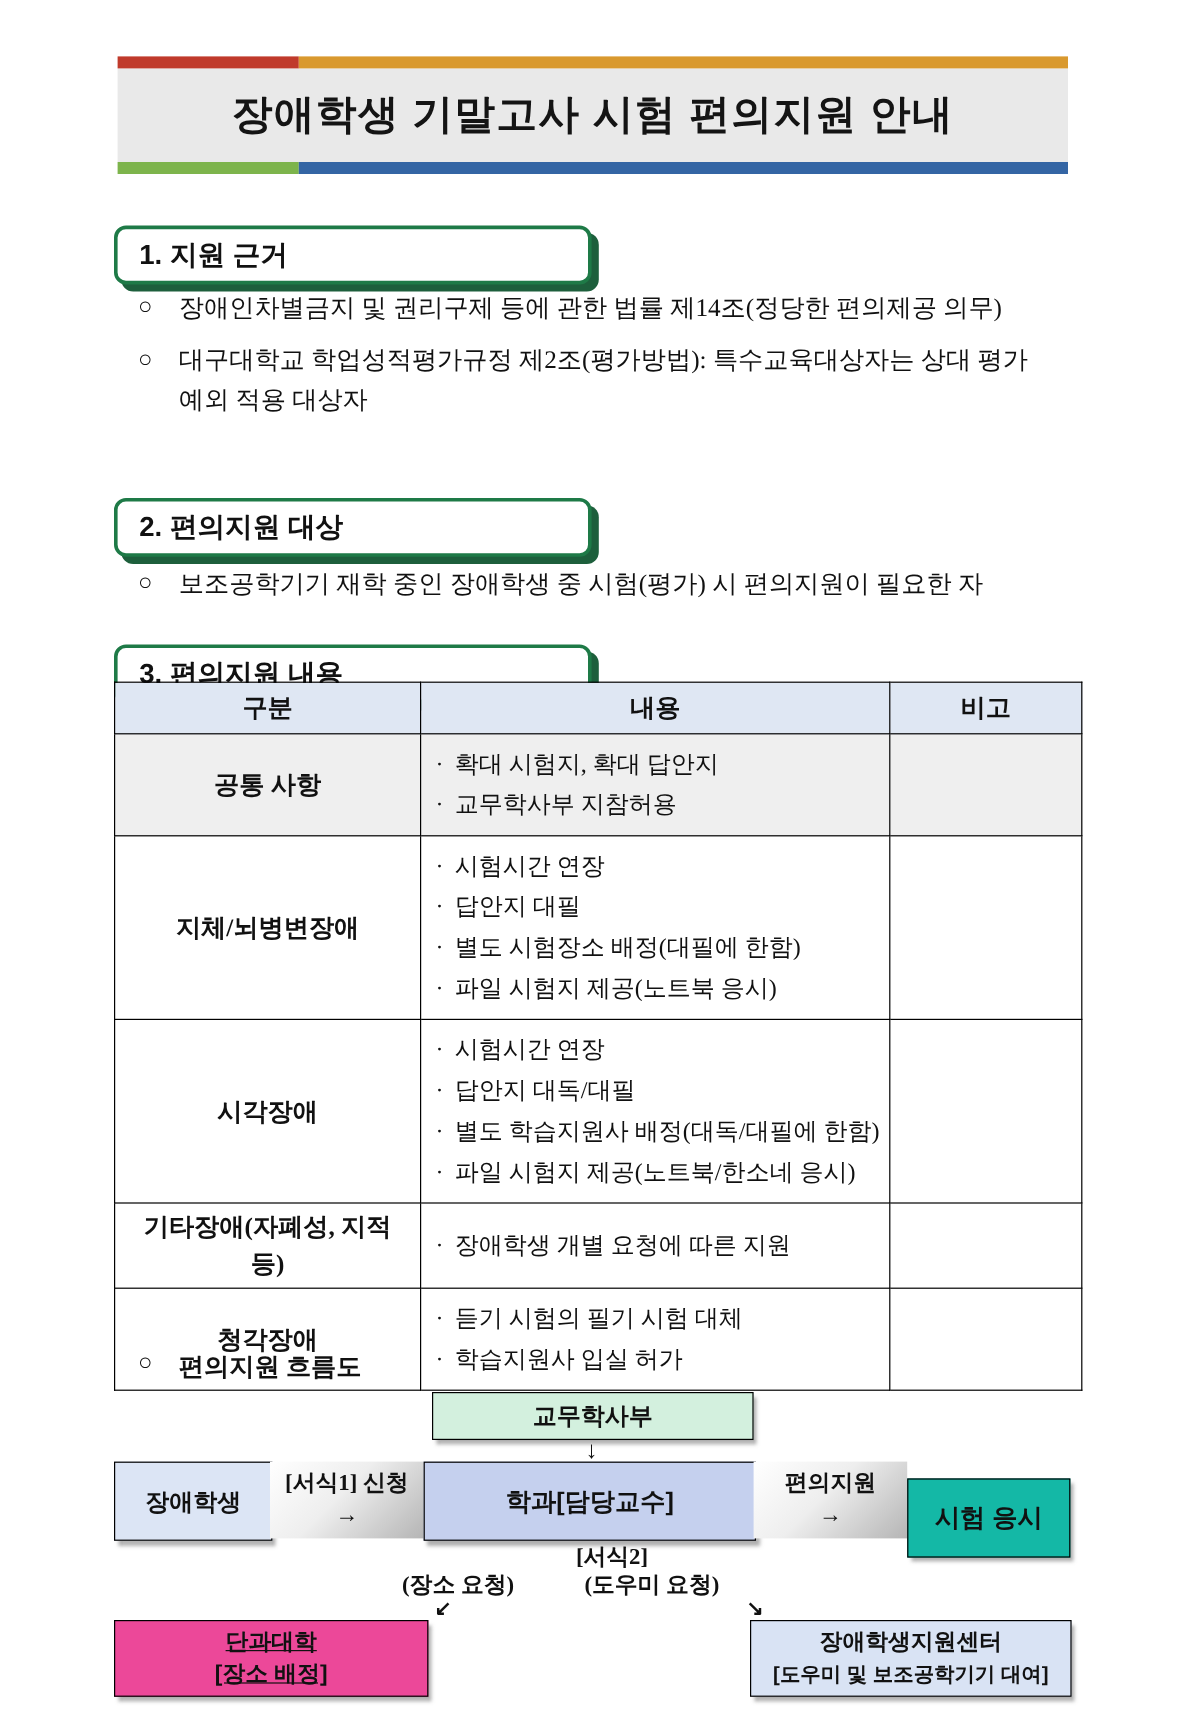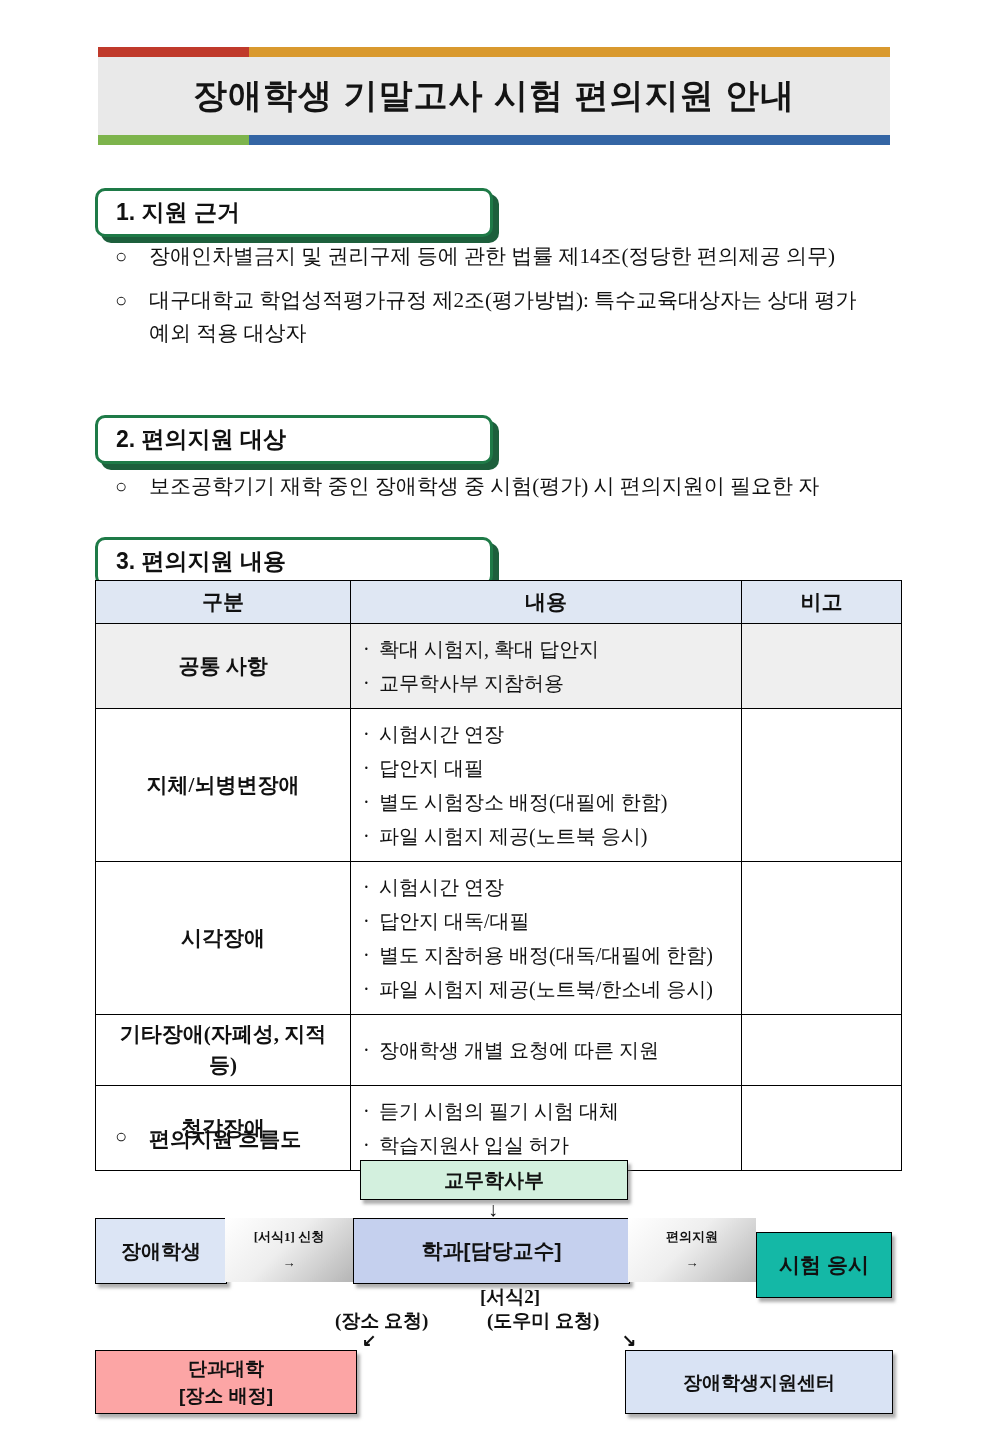--- a/index.html
+++ b/index.html
@@ -27,21 +27,21 @@
 
   
   .bullets{position:absolute;left:115px;width:768px;font-size:21px;}
   #bullets1{top:240px;}
   #bullets2{top:470px;}
   .bullet{display:flex;margin-bottom:11px;line-height:33px;}
   .bullet .mark{width:34px;flex:0 0 34px;font-size:20px;}
   .bullet .btext{flex:1;word-break:keep-all;}
 
   
-  .acc-table{position:absolute;left:95px;top:580px;border-collapse:collapse;width:806px;
+  .acc-table{position:absolute;left:95px;top:568px;border-collapse:collapse;width:806px;
              table-layout:fixed;padding-left:23px;}
   .acc-table th,.acc-table td{border:1.5px solid #000;}
   .acc-table th{background:#dfe7f3;font-size:21px;font-weight:bold;height:40px;text-align:center;}
   .col-cat{width:255px;} .col-content{width:391px;} .col-note{width:160px;}
   td.cat{text-align:center;font-weight:bold;font-size:21px;padding:4px 8px;word-break:keep-all;line-height:31px;}
   td.content{padding:8px 12px;font-size:20px;vertical-align:middle;}
   td.note{}
   .item{display:flex;line-height:34px;white-space:nowrap;}
   .item .dot{width:16px;flex:0 0 16px;}
   tr.shaded td{background:#efefef;}
@@ -53,36 +53,36 @@
   
   .flow{position:absolute;left:0;top:1160px;width:987px;height:274px;}
   .fbox{position:absolute;border:1.6px solid #000;display:flex;align-items:center;justify-content:center;
         font-family:"Liberation Sans", sans-serif;font-weight:bold;font-size:20px;
         box-shadow:3px 4px 3px rgba(110,110,110,0.55);text-align:center;}
   #fbox-academic{left:360px;top:0;width:266px;height:38px;background:#d3f0de;}
   .arrow-down{position:absolute;left:478px;top:38px;width:30px;text-align:center;
               font-size:20px;font-weight:bold;}
   #fbox-student{left:95px;top:58px;width:130px;height:64px;background:#dce5f5;}
   .band{position:absolute;top:58px;height:64px;display:flex;flex-direction:column;align-items:center;
-        justify-content:center;font-family:"Liberation Serif", serif;font-weight:bold;font-size:13px;
+        justify-content:center;font-family:"Liberation Serif", serif;font-weight:bold;font-size:19px;
         background:linear-gradient(135deg,#ffffff 0%,#eeeeee 45%,#b5b5b5 100%);line-height:26px;}
   #band1{left:225px;width:128px;}
   #band2{left:628px;width:128px;}
   #fbox-dept{left:353px;top:58px;width:275px;height:64px;background:#c5d0ee;font-size:21px;}
   #fbox-exam{left:756px;top:72px;width:134px;height:64px;background:#14b8a6;font-size:21px;}
   .form2{position:absolute;left:455px;top:124px;width:110px;text-align:center;
          font-weight:bold;font-size:19px;}
   .req{position:absolute;top:148px;font-weight:bold;font-size:19px;}
   #req-place{left:335px;}
   #req-helper{left:487px;}
   .diag{position:absolute;top:170px;font-size:17px;font-weight:bold;}
   #diag-left{left:362px;}
   #diag-right{left:622px;}
   .fbox-bottom{flex-direction:column;height:62px;line-height:27px;font-size:19px;}
-  #fbox-college{left:95px;top:190px;width:260px;background:#fca5a5;}
+  #fbox-college{left:95px;top:190px;width:260px;background:#ec4899;text-decoration:underline;}
   #fbox-center{left:625px;top:190px;width:266px;background:#d9e3f4;}
   #fbox-center .line2{font-size:17px;white-space:nowrap;}
 </style>
 </head>
 <body>
 
 <div class="page">
 
   <div class="banner">
     <div class="bar">
@@ -174,21 +174,21 @@
         <div class="item">
               <span class="dot">·</span>
               <span>시험시간 연장</span>
             </div>
         <div class="item">
               <span class="dot">·</span>
               <span>답안지 대독/대필</span>
             </div>
         <div class="item">
               <span class="dot">·</span>
-              <span>별도 지참허용 배정(대독/대필에 한함)</span>
+              <span>별도 학습지원사 배정(대독/대필에 한함)</span>
             </div>
         <div class="item">
               <span class="dot">·</span>
               <span>파일 시험지 제공(노트북/한소네 응시)</span>
             </div>
       </td>
       <td class="note"></td>
     </tr>
     <tr>
       <td class="cat">기타장애(자폐성, 지적 등)</td>
@@ -247,16 +247,17 @@
     <div class="req" id="req-helper">(도우미 요청)</div>
     <div class="diag" id="diag-left">↙</div>
     <div class="diag" id="diag-right">↘</div>
 
     <div class="fbox fbox-bottom" id="fbox-college">
       <span class="line1">단과대학</span>
       <span class="line2">[장소 배정]</span>
     </div>
     <div class="fbox fbox-bottom" id="fbox-center">
       <span class="line1">장애학생지원센터</span>
+      <span class="line2">[도우미 및 보조공학기기 대여]</span>
     </div>
   </div>
 
 </div>
 
 </body></html>

